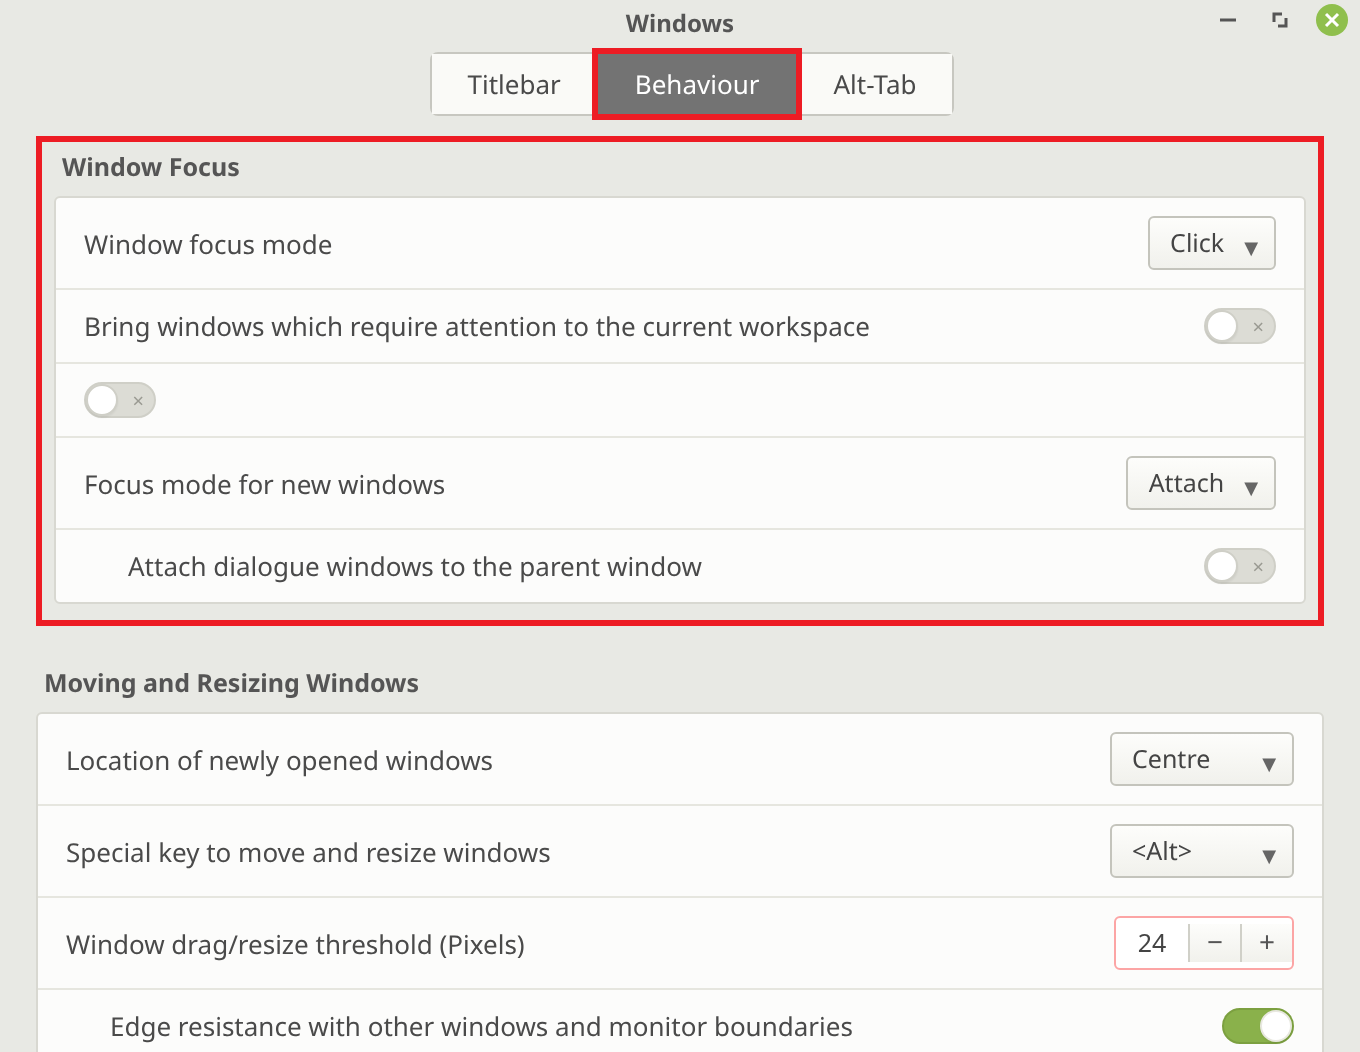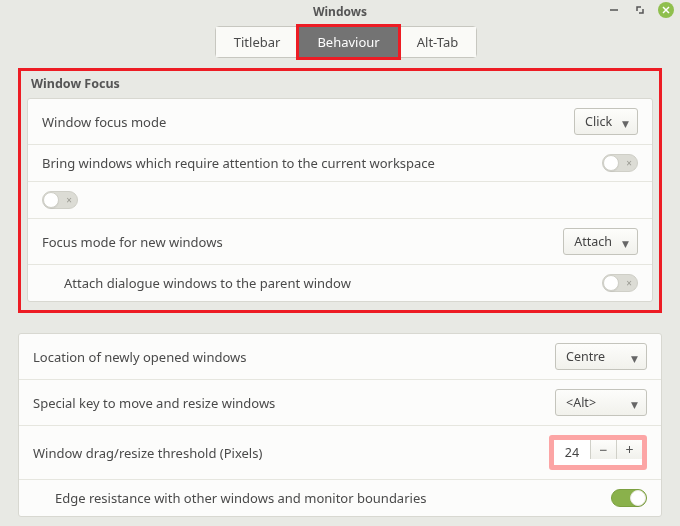--- a/index.html
+++ b/index.html
@@ -177,22 +177,22 @@
     background: #8ab14b;
     border-color: #7ca040;
   }
   .toggle.on .knob {
     left: auto;
     right: 0;
     border-color: #e8e8e0;
   }
   .spin {
     display: inline-flex;
-    align-items: flex-start;
-    border: 5px solid #fca5a5;
+    align-items: center;
+    border: 1px solid #fca5a5;
     border-radius: 3px;
     overflow: hidden;
     background: #fff;
   }
   .spin .val {
     width: 36px;
     text-align: center;
     padding: 4px 0;
     font-size: 12.5px;
     color: #444;
@@ -284,20 +284,21 @@
         <div class="toggle">
           <span class="x">×</span>
           <div class="knob"></div>
         </div>
       </div>
 
     </div>
   </div>
 
   <div class="panel">
+    <div class="section-title">Moving and Resizing Windows</div>
     <div class="list">
 
       <div class="row">
         <span class="label">Location of newly opened windows</span>
         <div class="dropdown wide">
           <span>Centre</span>
           <span class="caret">▼</span>
         </div>
       </div>
 

